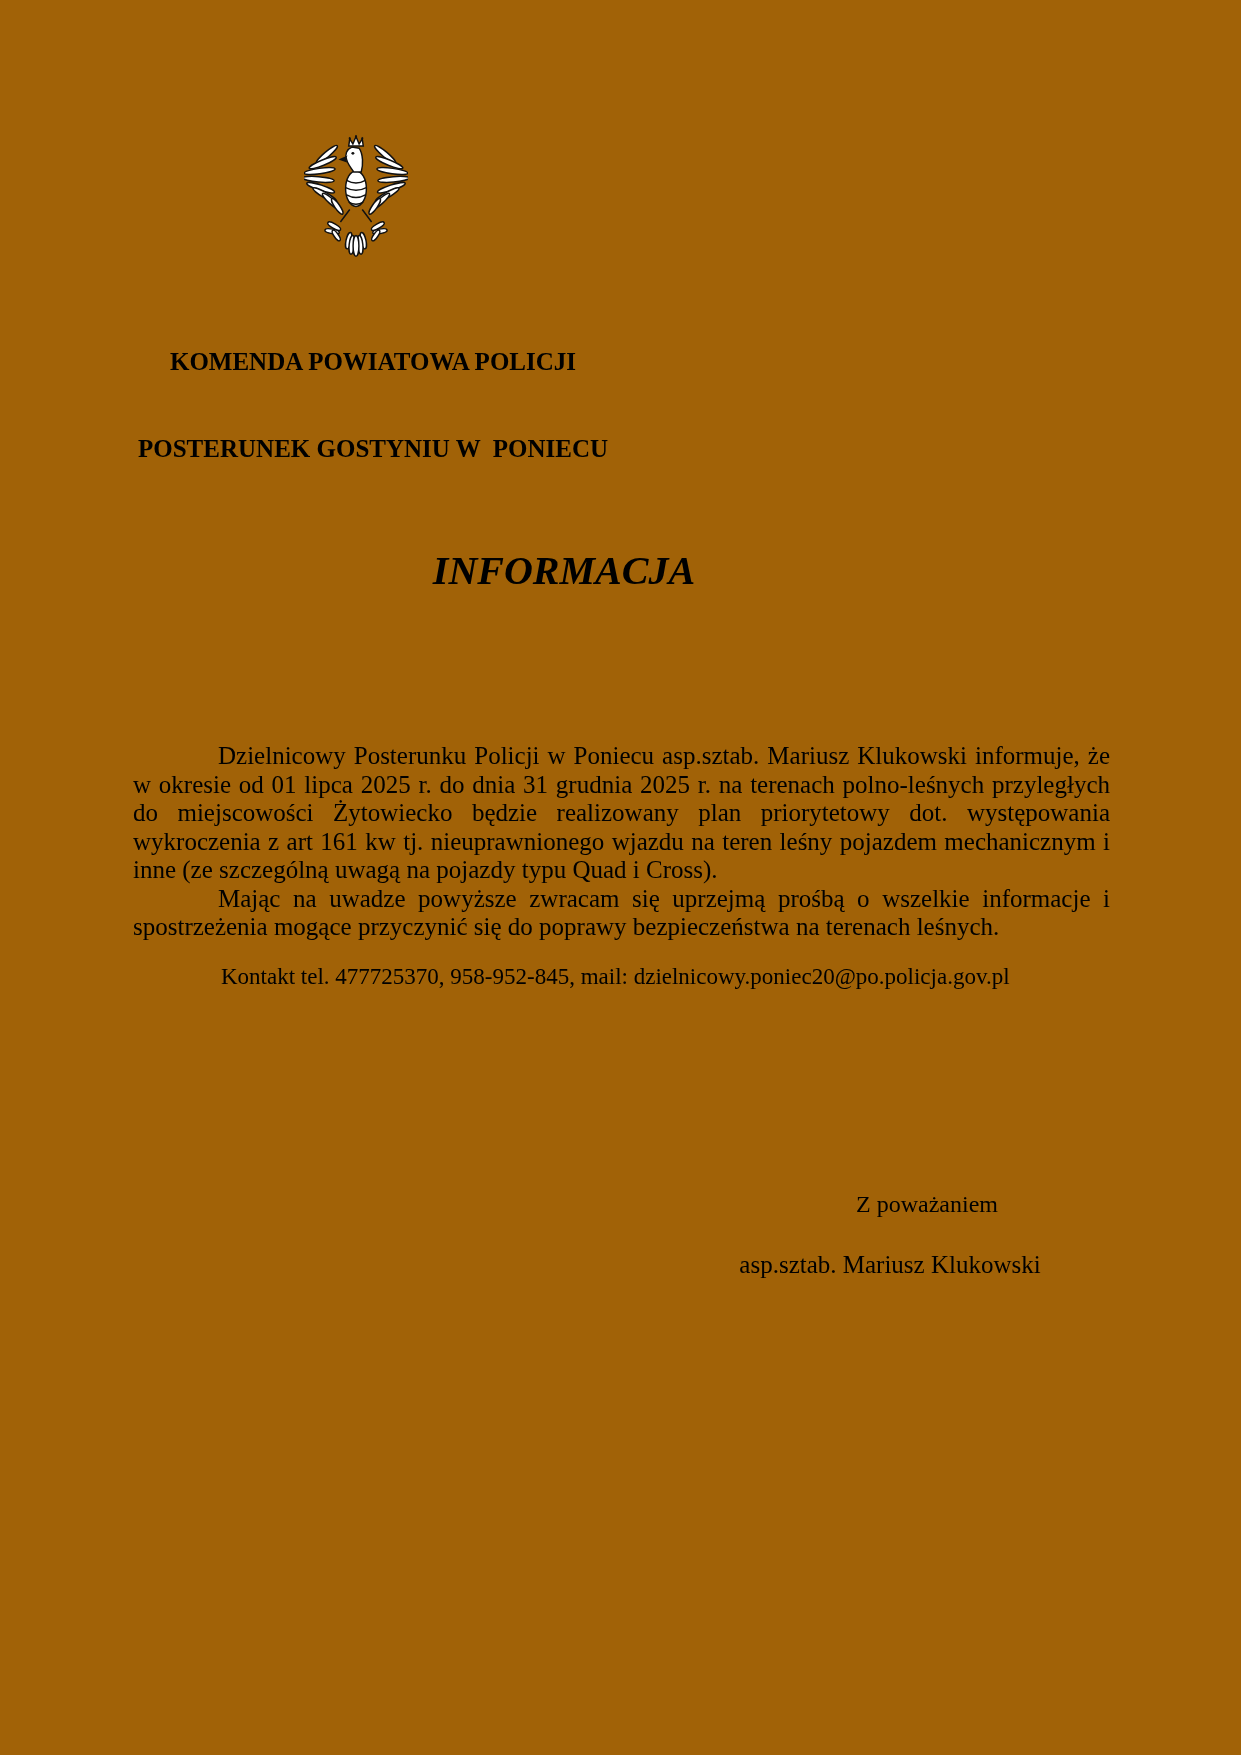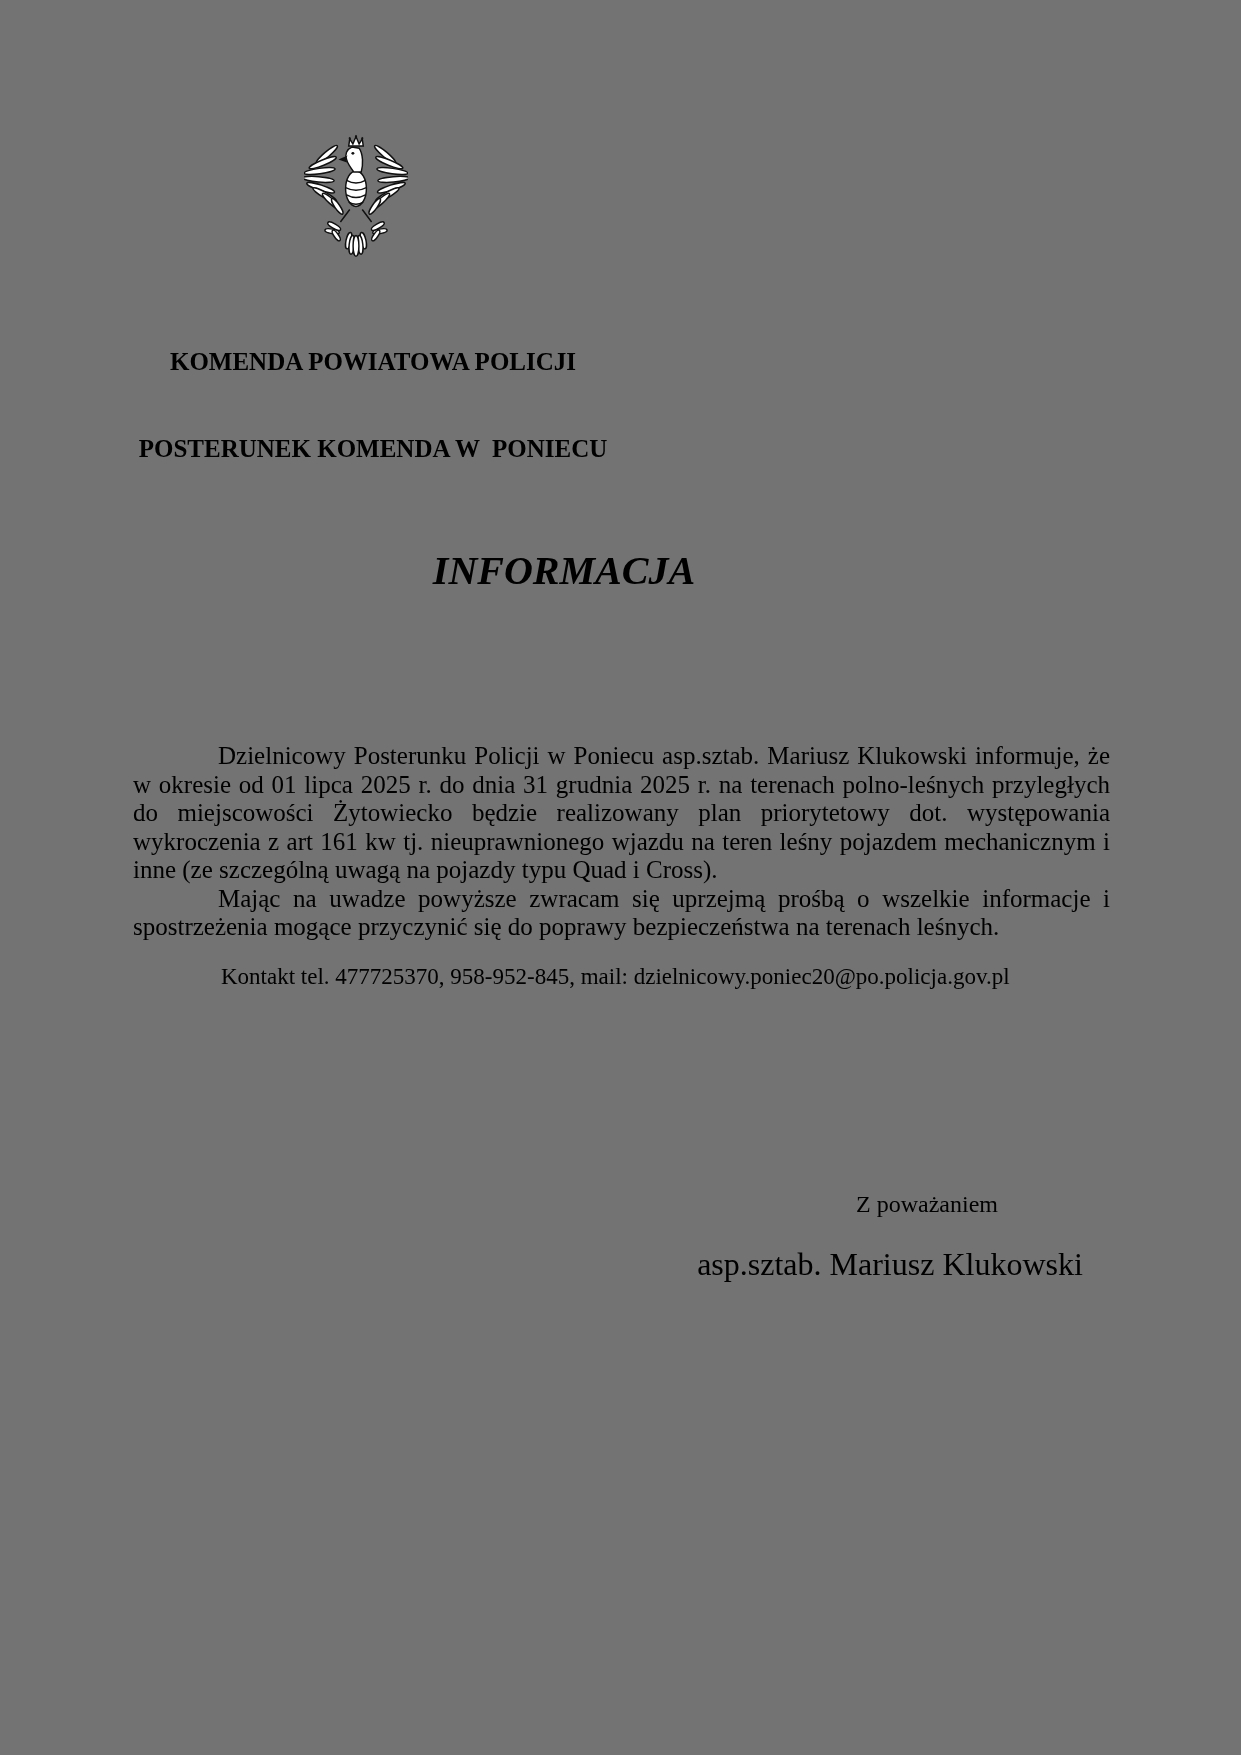--- a/index.html
+++ b/index.html
@@ -4,21 +4,21 @@
 <style>
   html, body {
     margin: 0;
     padding: 0;
     background: #ffffff;
   }
   .page {
     position: relative;
     width: 1241px;
     height: 1755px;
-    background: #737373;
+    background: #a16207;
     color: #000000;
     font-family: "Liberation Serif", "DejaVu Serif", serif;
     overflow: hidden;
   }
   .emblem {
     position: absolute;
     left: 304px;
     top: 134px;
     width: 104px;
     height: 124px;
@@ -74,21 +74,21 @@
     text-align: center;
     font-size: 24px;
     line-height: 27px;
   }
   .signer-name {
     position: absolute;
     left: 690px;
     top: 1251px;
     width: 400px;
     text-align: center;
-    font-size: 32px;
+    font-size: 25px;
     line-height: 27px;
   }
   .feather { fill: #ffffff; stroke: #111111; stroke-width: 1.4; }
   .ink     { fill: none;    stroke: #111111; stroke-width: 1.4; }
   .solid   { fill: #111111; stroke: none; }
 </style>
 </head>
 <body>
 
 <div class="page">
@@ -137,21 +137,21 @@
 
       <path class="feather" d="M43,11 L44,4 L47,9 L50,2 L53,9 L56,4 L57,11 Z"></path>
       <circle class="solid" cx="44" cy="3.5" r="1.1"></circle>
       <circle class="solid" cx="50" cy="1.8" r="1.1"></circle>
       <circle class="solid" cx="56" cy="3.5" r="1.1"></circle>
     </svg>
   </div>
 
   <div class="letterhead">
     <div>KOMENDA POWIATOWA POLICJI</div>
-    <div>POSTERUNEK KOMENDA W  PONIECU</div>
+    <div>POSTERUNEK GOSTYNIU W  PONIECU</div>
   </div>
 
   <div class="doc-title">INFORMACJA</div>
 
   <div class="body-text">
     <p>Dzielnicowy Posterunku Policji w Poniecu asp.sztab. Mariusz Klukowski informuje, że w okresie od 01 lipca 2025 r. do dnia 31 grudnia 2025 r. na terenach polno-leśnych przyległych do miejscowości Żytowiecko będzie realizowany plan priorytetowy dot. występowania wykroczenia z art 161 kw tj. nieuprawnionego wjazdu na teren leśny pojazdem mechanicznym i inne (ze szczególną uwagą na pojazdy typu Quad i Cross).</p>
     <p>Mając na uwadze powyższe zwracam się uprzejmą prośbą o wszelkie informacje i spostrzeżenia mogące przyczynić się do poprawy bezpieczeństwa na terenach leśnych.</p>
   </div>
 
   <div class="contact-line">Kontakt tel. 477725370, 958-952-845, mail: dzielnicowy.poniec20@po.policja.gov.pl</div>

